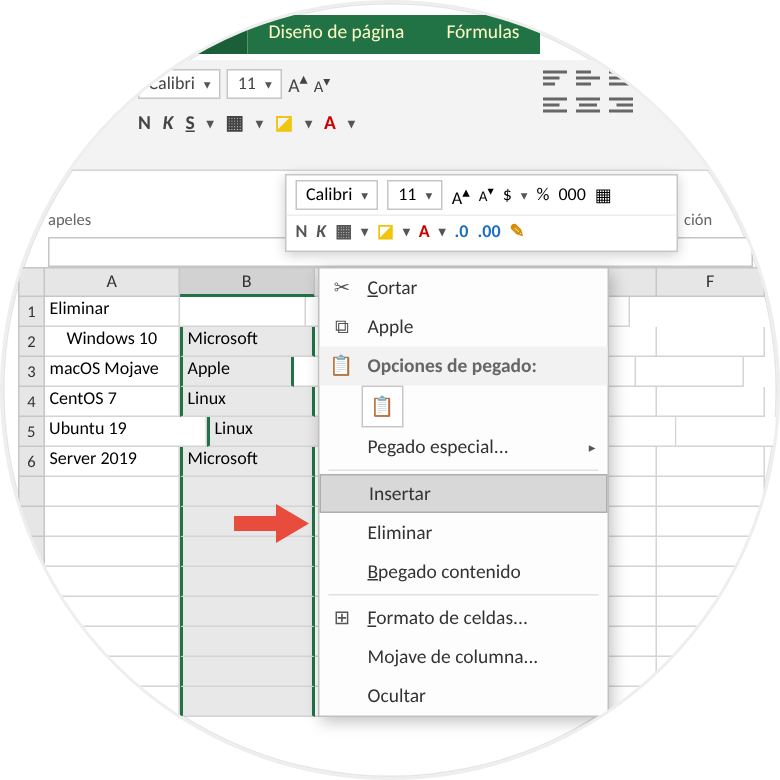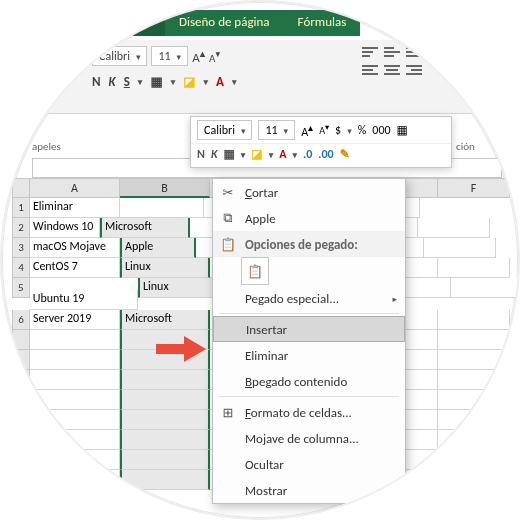--- a/index.html
+++ b/index.html
@@ -179,21 +179,21 @@
           <div class="row">
             <div class="rowhead">1</div>
             <div class="cell" style="width: 90px;">Eliminar</div>
             <div class="cell" style="width: 84px;"></div>
             <div class="cell" style="width: 72px;"></div>
             <div class="cell" style="width: 72px;"></div>
             <div class="cell" style="width: 72px;"></div>
           </div>
           <div class="row">
             <div class="rowhead">2</div>
-            <div class="cell" style="width: 70px;">Windows 10</div>
+            <div class="cell" style="width: 90px; text-align: center;">Windows 10</div>
             <div class="cell colB" style="width: 90px;">Microsoft</div>
             <div class="cell" style="width: 84px;"></div>
             <div class="cell" style="width: 72px;"></div>
             <div class="cell" style="width: 72px;"></div>
             <div class="cell" style="width: 72px;"></div>
           </div>
           <div class="row">
             <div class="rowhead">3</div>
             <div class="cell" style="width: 90px;">macOS Mojave</div>
             <div class="cell colB" style="width: 76px;">Apple</div>
@@ -206,21 +206,21 @@
             <div class="rowhead">4</div>
             <div class="cell" style="width: 90px;">CentOS 7</div>
             <div class="cell colB" style="width: 90px;">Linux</div>
             <div class="cell" style="width: 84px;"></div>
             <div class="cell" style="width: 72px;"></div>
             <div class="cell" style="width: 72px;"></div>
             <div class="cell" style="width: 72px;"></div>
           </div>
           <div class="row">
             <div class="rowhead">5</div>
-            <div class="cell" style="width: 110px; margin-top: 12px;">Ubuntu 19</div>
+            <div class="cell" style="width: 110px;">Ubuntu 19</div>
             <div class="cell colB" style="width: 90px;">Linux</div>
             <div class="cell" style="width: 84px;"></div>
             <div class="cell" style="width: 72px;"></div>
             <div class="cell" style="width: 72px;"></div>
             <div class="cell" style="width: 72px;"></div>
           </div>
           <div class="row">
             <div class="rowhead">6</div>
             <div class="cell" style="width: 90px;">Server 2019</div>
             <div class="cell colB" style="width: 90px;">Microsoft</div>
@@ -342,23 +342,19 @@
           <span><span class="u">F</span><span>ormato de celdas...</span></span>
         </div>
     <div class="ctx-item">
           <span class="ic"></span>
           <span>Mojave de columna...</span>
         </div>
     <div class="ctx-item">
           <span class="ic"></span>
           <span>Ocultar</span>
         </div>
-    <div class="ctx-item">
-          <span class="ic"></span>
-          <span>Mostrar</span>
-        </div>
   </div>
 
   <div class="arrow-body"></div>
   <div class="arrow-head"></div>
 
 </div>
 </div>
 
 </body></html>

